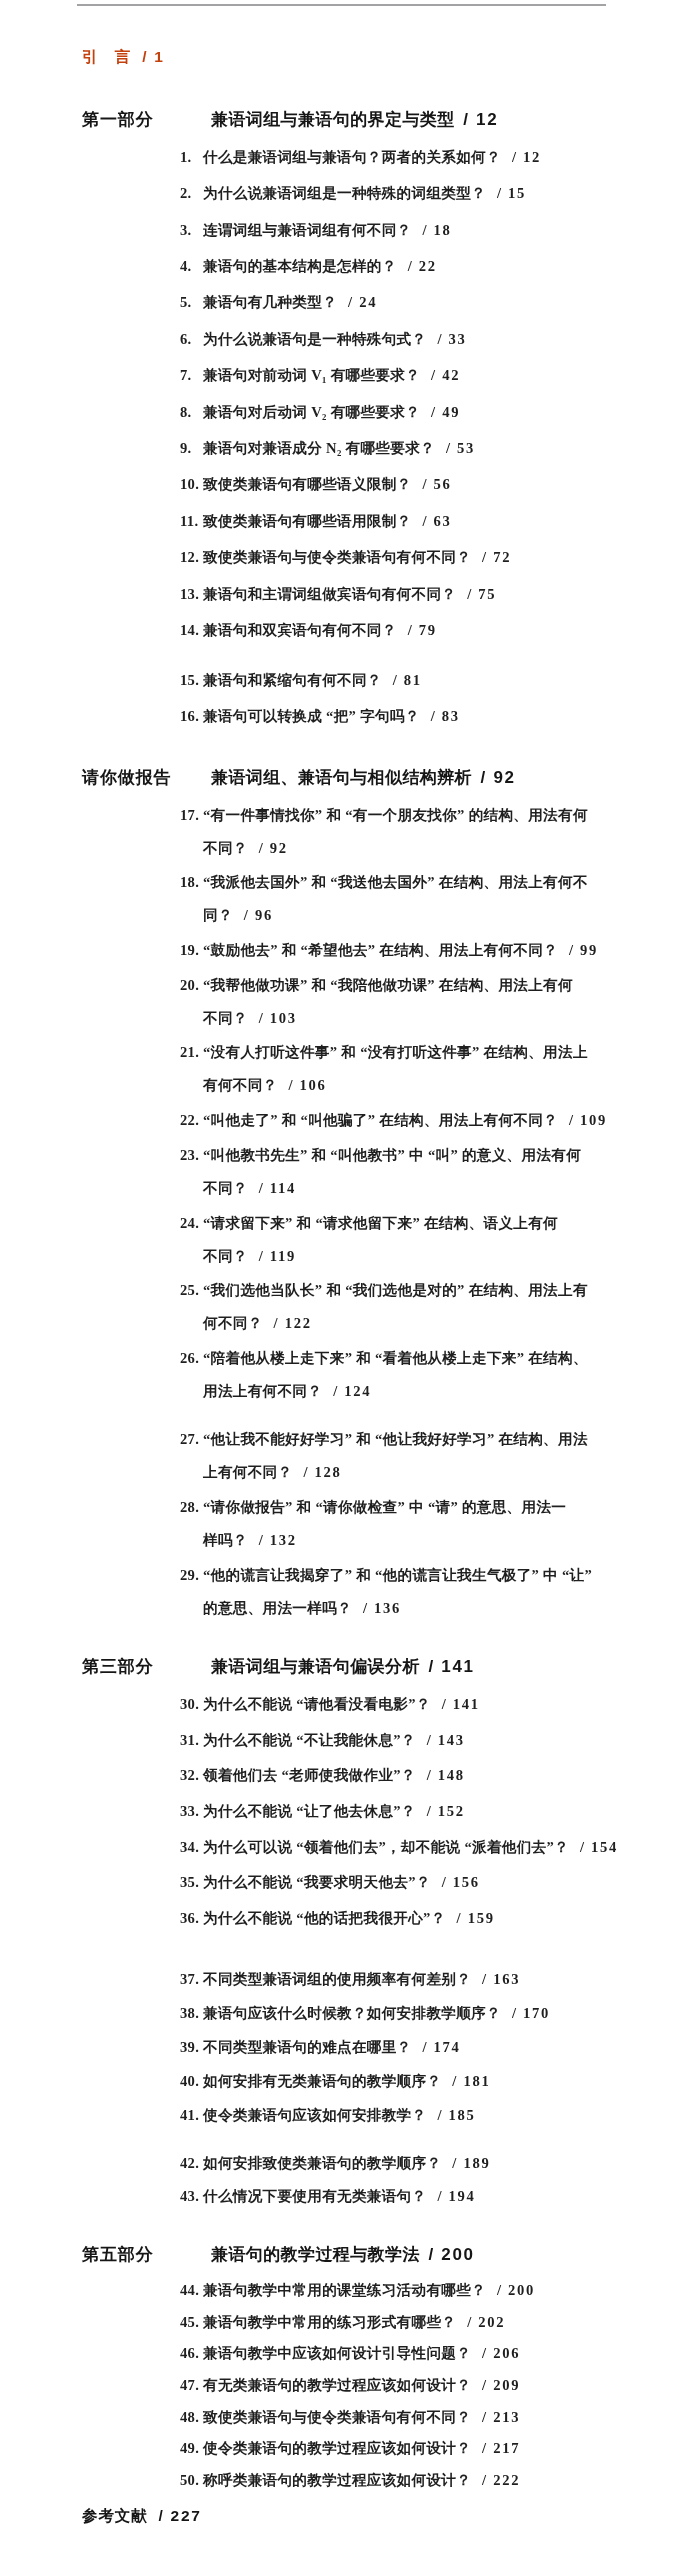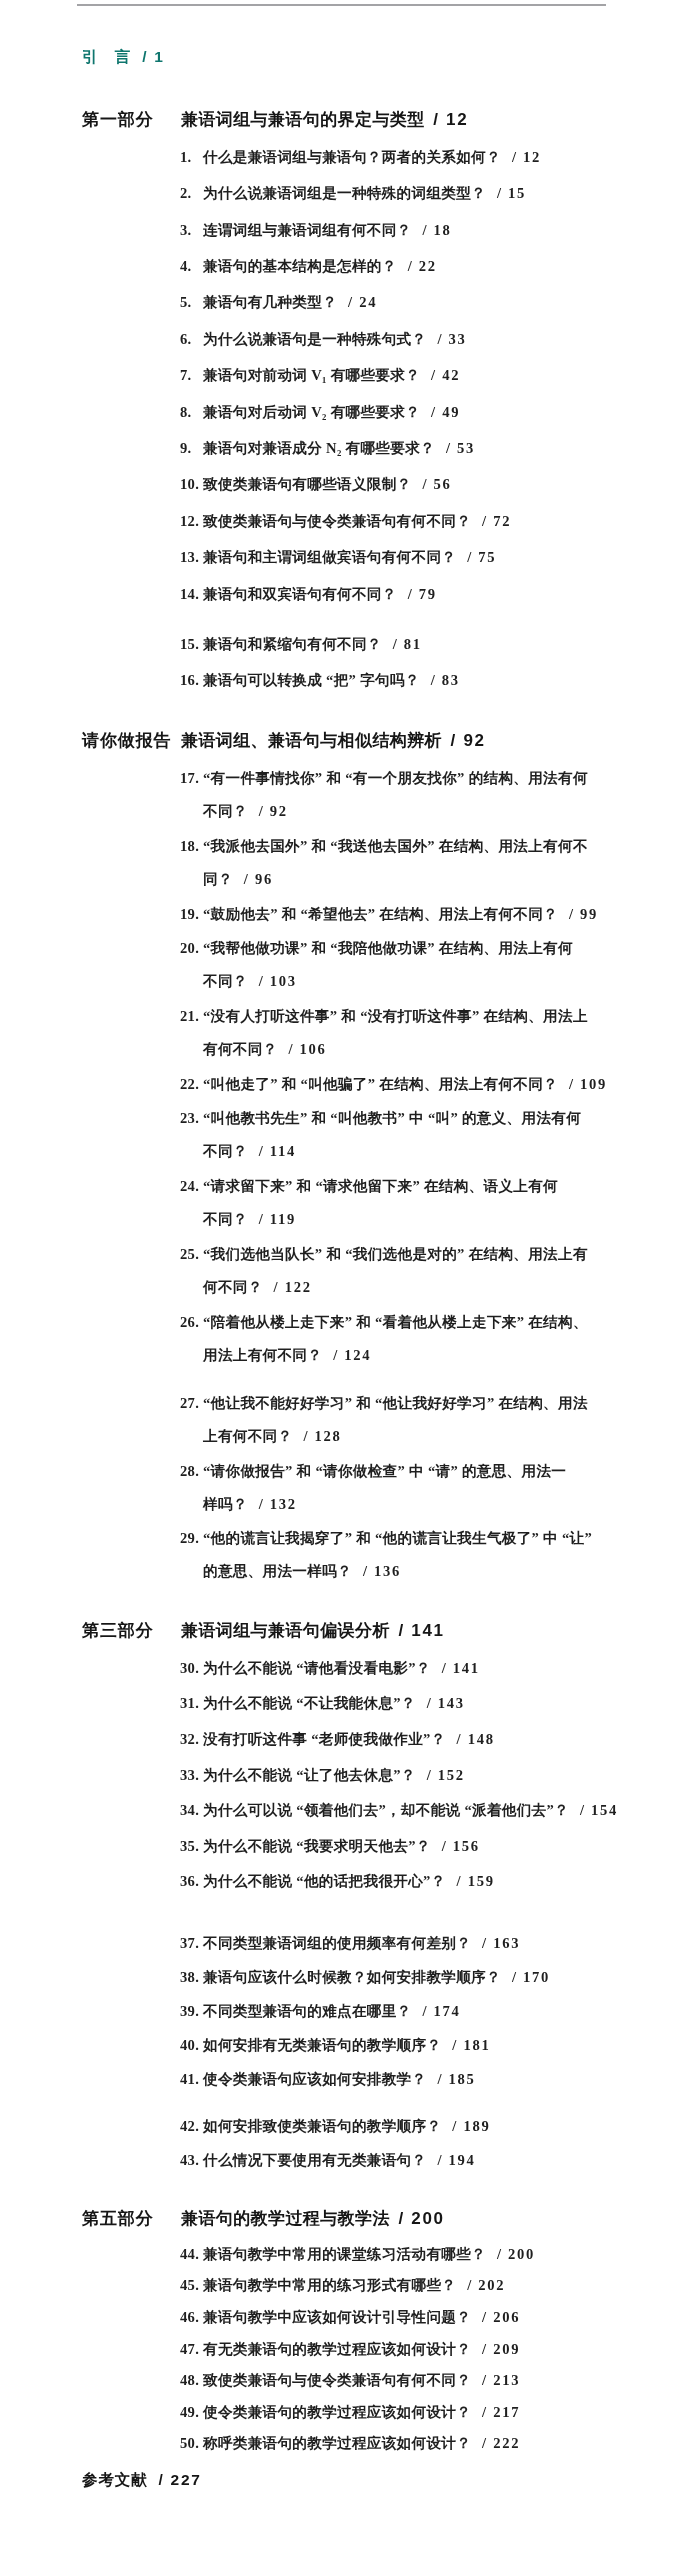--- a/index.html
+++ b/index.html
@@ -20,34 +20,35 @@
     background: #a3a3a6;
   }
   
   .front {
     margin: 46px 0 0 82px;
     font-family: "Liberation Sans", sans-serif;
     font-weight: 700;
     font-size: 15.5px;
     line-height: 22px;
     letter-spacing: 0.9px;
-    color: #0f766e;
+    color: #c2410c;
   }
   
   .sec { padding-top: 26px; }
   .sec-0 { padding-top: 37px; }
   .sec-head {
     display: flex;
     align-items: flex-start;
     margin: 0 0 6.9px 82px;
     font-family: "Liberation Sans", sans-serif;
     font-weight: 700;
     font-size: 17px;
     line-height: 29px;
     color: #161616;
+    gap: 30px;
   }
   .sec-label { flex: none; width: 99px; letter-spacing: 0.9px; }
   .sec-title { letter-spacing: 0.4px; }
   .head-line { white-space: nowrap; }
   
   .item { margin-left: 180px; margin-bottom: 3.4px; font-weight: 600; }
   .line {
     line-height: 33px;
     font-size: 14.6px;
     white-space: nowrap;
@@ -117,20 +118,23 @@
         <div class="item">
           <div class="line first"><span class="num">8.</span><span class="txt">兼语句对后动词 V₂ 有哪些要求？</span><span class="pg">/ 49</span></div>
         </div>
         <div class="item">
           <div class="line first"><span class="num">9.</span><span class="txt">兼语句对兼语成分 N₂ 有哪些要求？</span><span class="pg">/ 53</span></div>
         </div>
         <div class="item">
           <div class="line first"><span class="num">10.</span><span class="txt">致使类兼语句有哪些语义限制？</span><span class="pg">/ 56</span></div>
         </div>
         <div class="item">
+          <div class="line first"><span class="num">11.</span><span class="txt">致使类兼语句有哪些语用限制？</span><span class="pg">/ 63</span></div>
+        </div>
+        <div class="item">
           <div class="line first"><span class="num">12.</span><span class="txt">致使类兼语句与使令类兼语句有何不同？</span><span class="pg">/ 72</span></div>
         </div>
         <div class="item">
           <div class="line first"><span class="num">13.</span><span class="txt">兼语句和主谓词组做宾语句有何不同？</span><span class="pg">/ 75</span></div>
         </div>
         <div class="item">
           <div class="line first"><span class="num">14.</span><span class="txt">兼语句和双宾语句有何不同？</span><span class="pg">/ 79</span></div>
         </div>
         <div class="item gap-before">
           <div class="line first"><span class="num">15.</span><span class="txt">兼语句和紧缩句有何不同？</span><span class="pg">/ 81</span></div>
@@ -204,21 +208,21 @@
             <div class="head-line"><span>兼语词组与兼语句偏误分析</span><span class="pg">/ 141</span></div>
           </div>
         </div>
         <div class="item">
           <div class="line first"><span class="num">30.</span><span class="txt">为什么不能说 “请他看没看电影”？</span><span class="pg">/ 141</span></div>
         </div>
         <div class="item">
           <div class="line first"><span class="num">31.</span><span class="txt">为什么不能说 “不让我能休息”？</span><span class="pg">/ 143</span></div>
         </div>
         <div class="item">
-          <div class="line first"><span class="num">32.</span><span class="txt">没有打听这件事 “老师使我做作业”？</span><span class="pg">/ 148</span></div>
+          <div class="line first"><span class="num">32.</span><span class="txt">领着他们去 “老师使我做作业”？</span><span class="pg">/ 148</span></div>
         </div>
         <div class="item">
           <div class="line first"><span class="num">33.</span><span class="txt">为什么不能说 “让了他去休息”？</span><span class="pg">/ 152</span></div>
         </div>
         <div class="item">
           <div class="line first"><span class="num">34.</span><span class="txt">为什么可以说 “领着他们去”，却不能说 “派着他们去”？</span><span class="pg">/ 154</span></div>
         </div>
         <div class="item">
           <div class="line first"><span class="num">35.</span><span class="txt">为什么不能说 “我要求明天他去”？</span><span class="pg">/ 156</span></div>
         </div>

